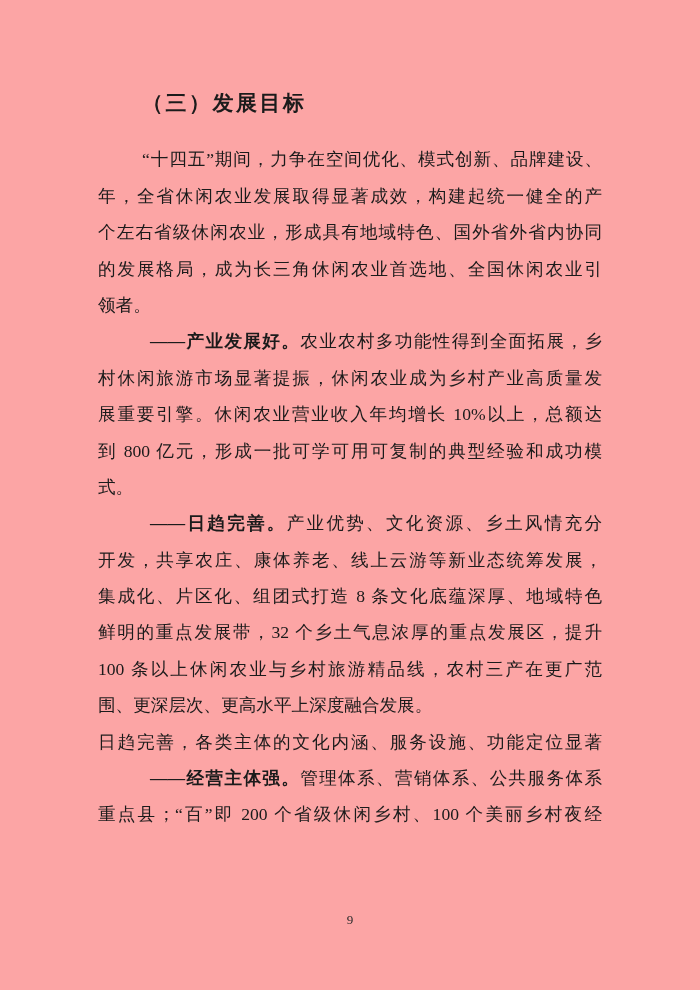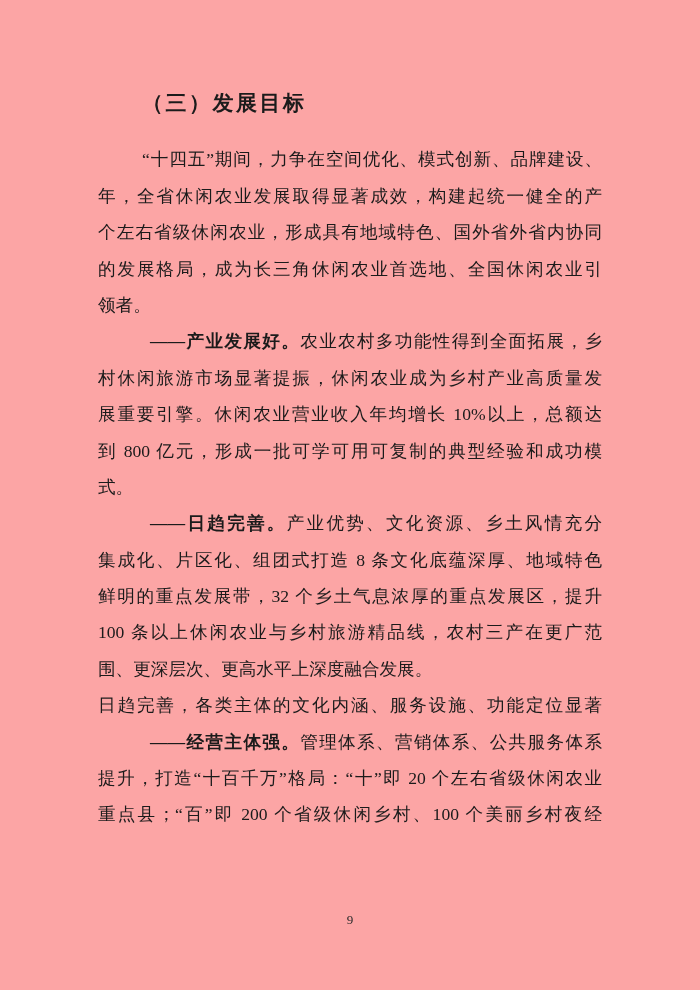--- a/index.html
+++ b/index.html
@@ -86,29 +86,29 @@
     <div class="para">
       <div class="line indent"><b>——产业发展好。</b><span>农业农村多功能性得到全面拓展，乡</span></div>
       <div class="line">村休闲旅游市场显著提振，休闲农业成为乡村产业高质量发</div>
       <div class="line">展重要引擎。休闲农业营业收入年均增长 10%以上，总额达</div>
       <div class="line">到 800 亿元，形成一批可学可用可复制的典型经验和成功模</div>
       <div class="line endline">式。</div>
     </div>
 
     <div class="para">
       <div class="line indent"><b>——日趋完善。</b><span>产业优势、文化资源、乡土风情充分</span></div>
+      <div class="line">开发，共享农庄、康体养老、线上云游等新业态统筹发展，</div>
       <div class="line">集成化、片区化、组团式打造 8 条文化底蕴深厚、地域特色</div>
       <div class="line">鲜明的重点发展带，32 个乡土气息浓厚的重点发展区，提升</div>
       <div class="line">100 条以上休闲农业与乡村旅游精品线，农村三产在更广范</div>
       <div class="line endline">围、更深层次、更高水平上深度融合发展。</div>
     </div>
 
     <div class="para">
       <div class="line">日趋完善，各类主体的文化内涵、服务设施、功能定位显著</div>
       <div class="line indent"><b>——经营主体强。</b><span>管理体系、营销体系、公共服务体系</span></div>
-      <div class="line">提升，打造“十百千万”格局：“十”即 20 个左右省级休闲农业</div>
       <div class="line">重点县；“百”即 200 个省级休闲乡村、100 个美丽乡村夜经</div>
     </div>
 
   </div>
 
   <div class="page-num">9</div>
 </div>
 
 </body></html>

